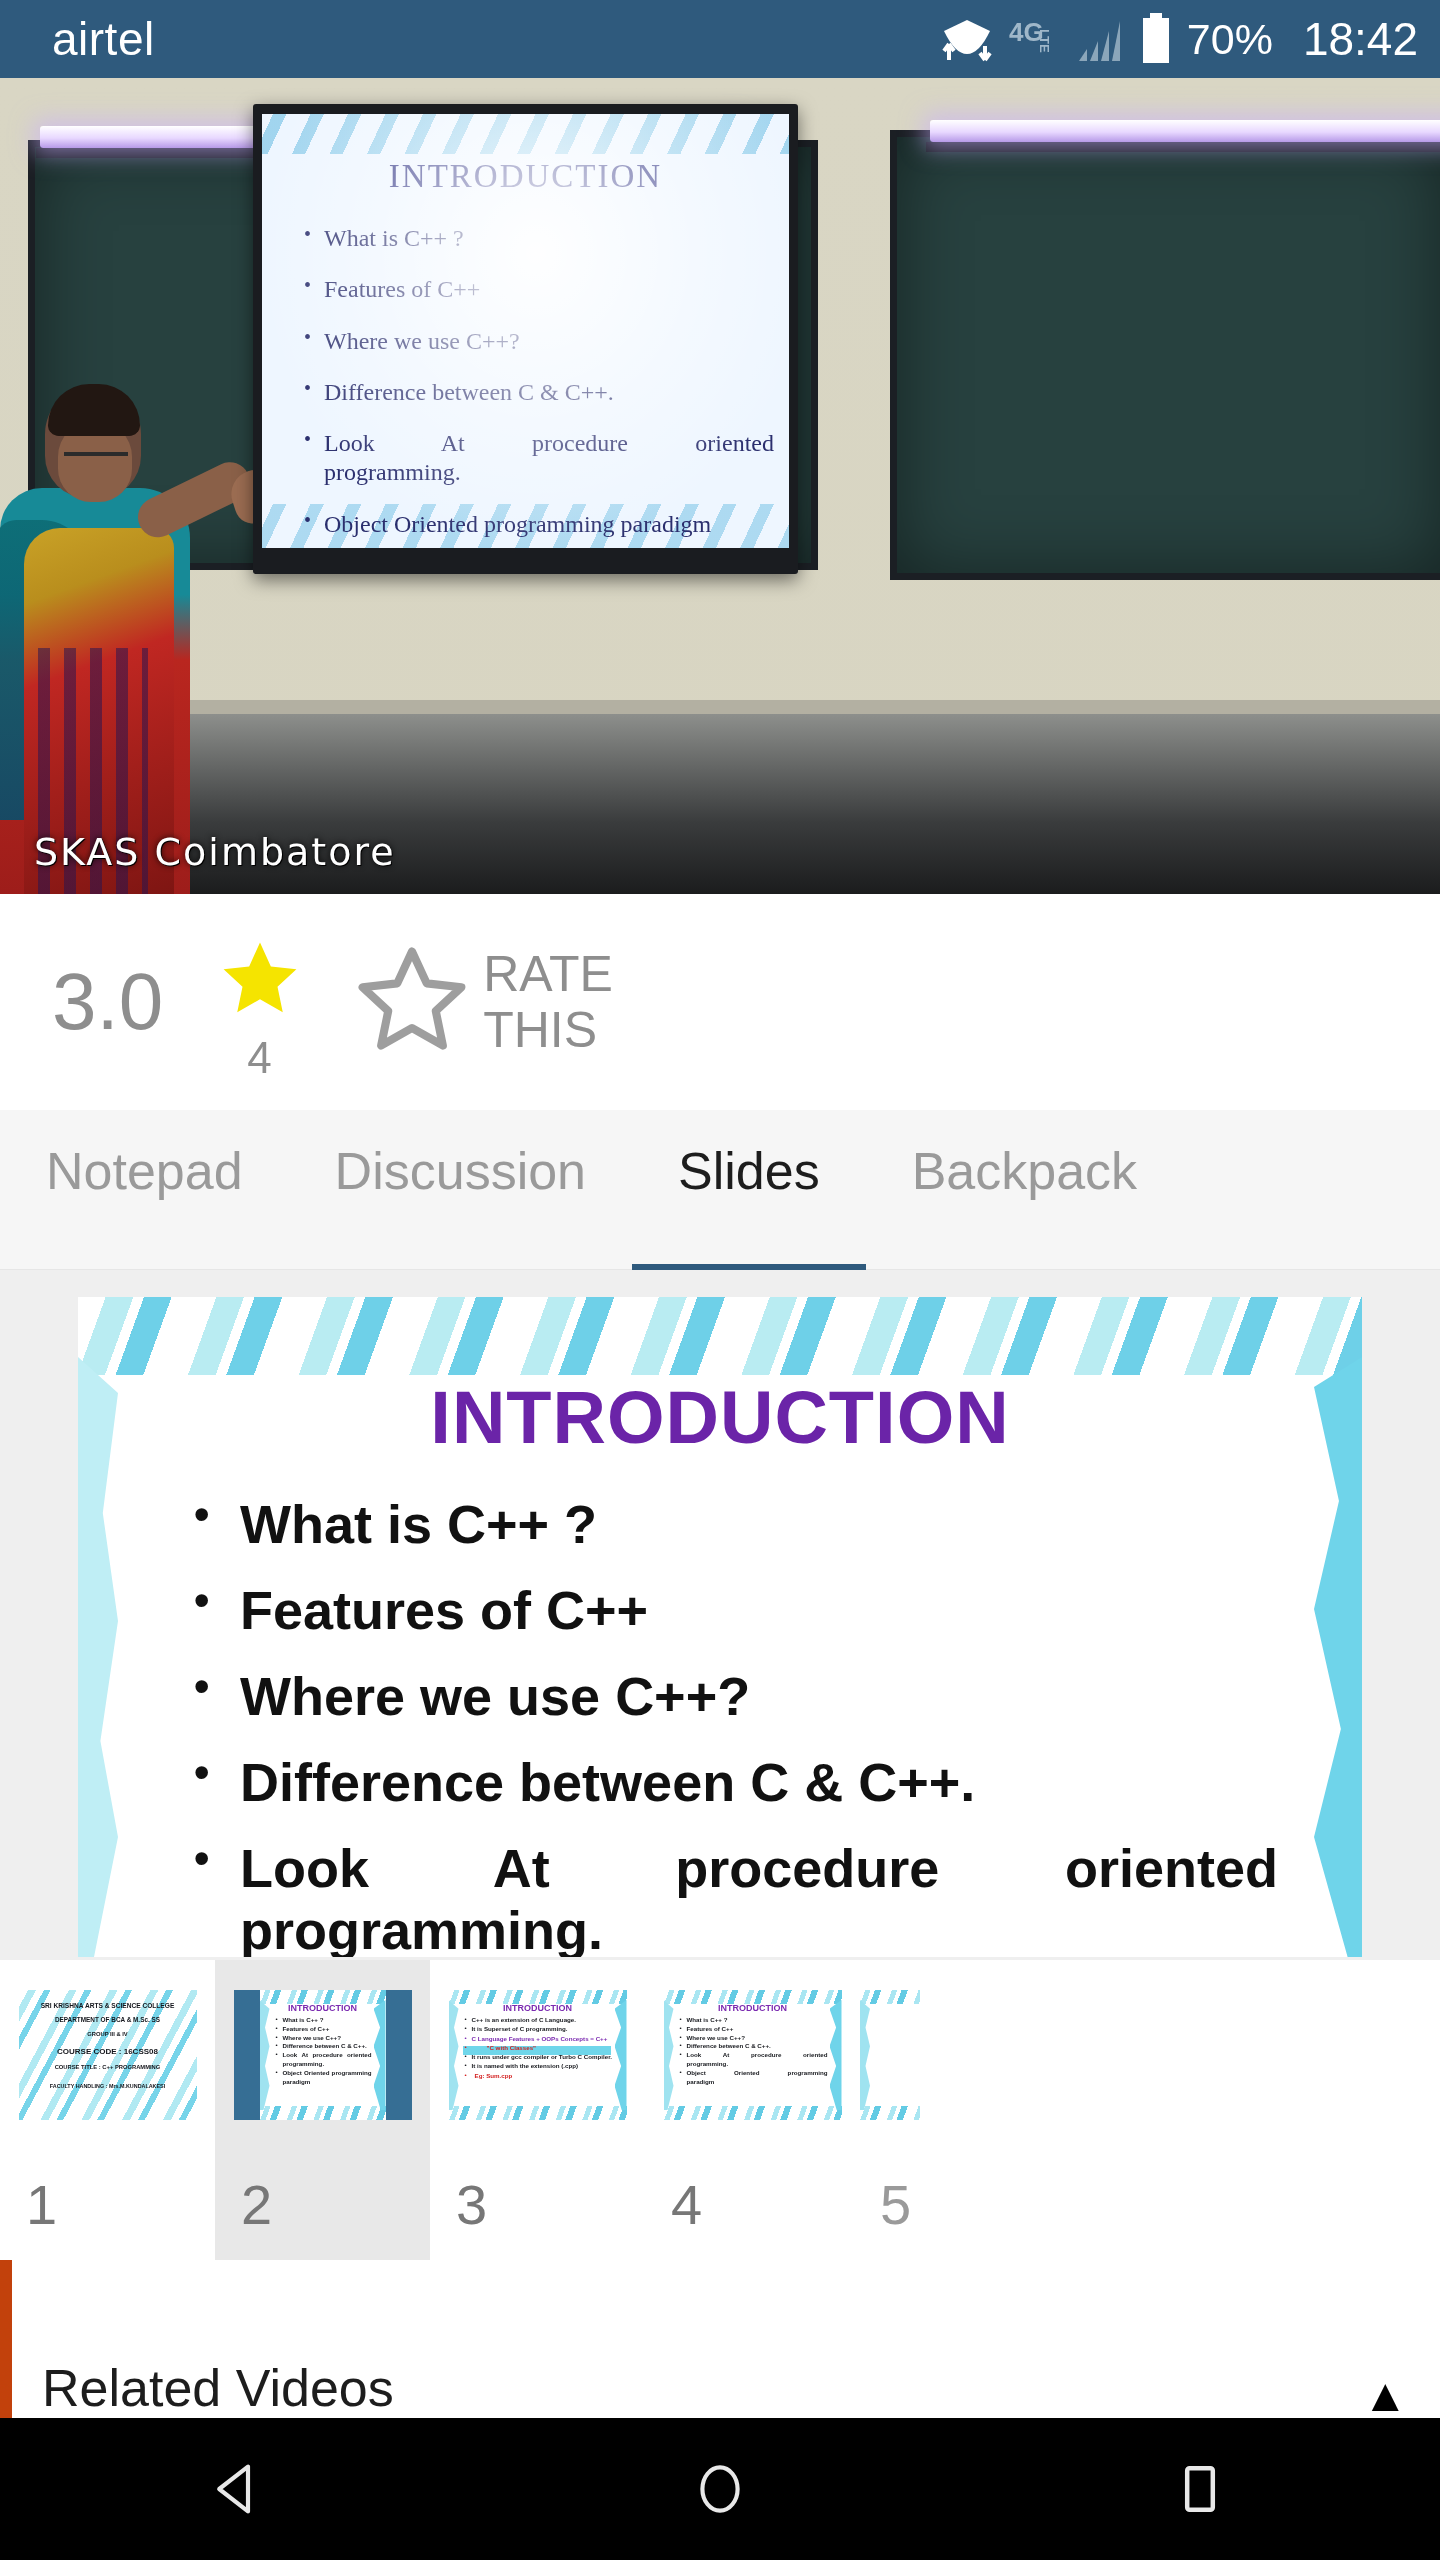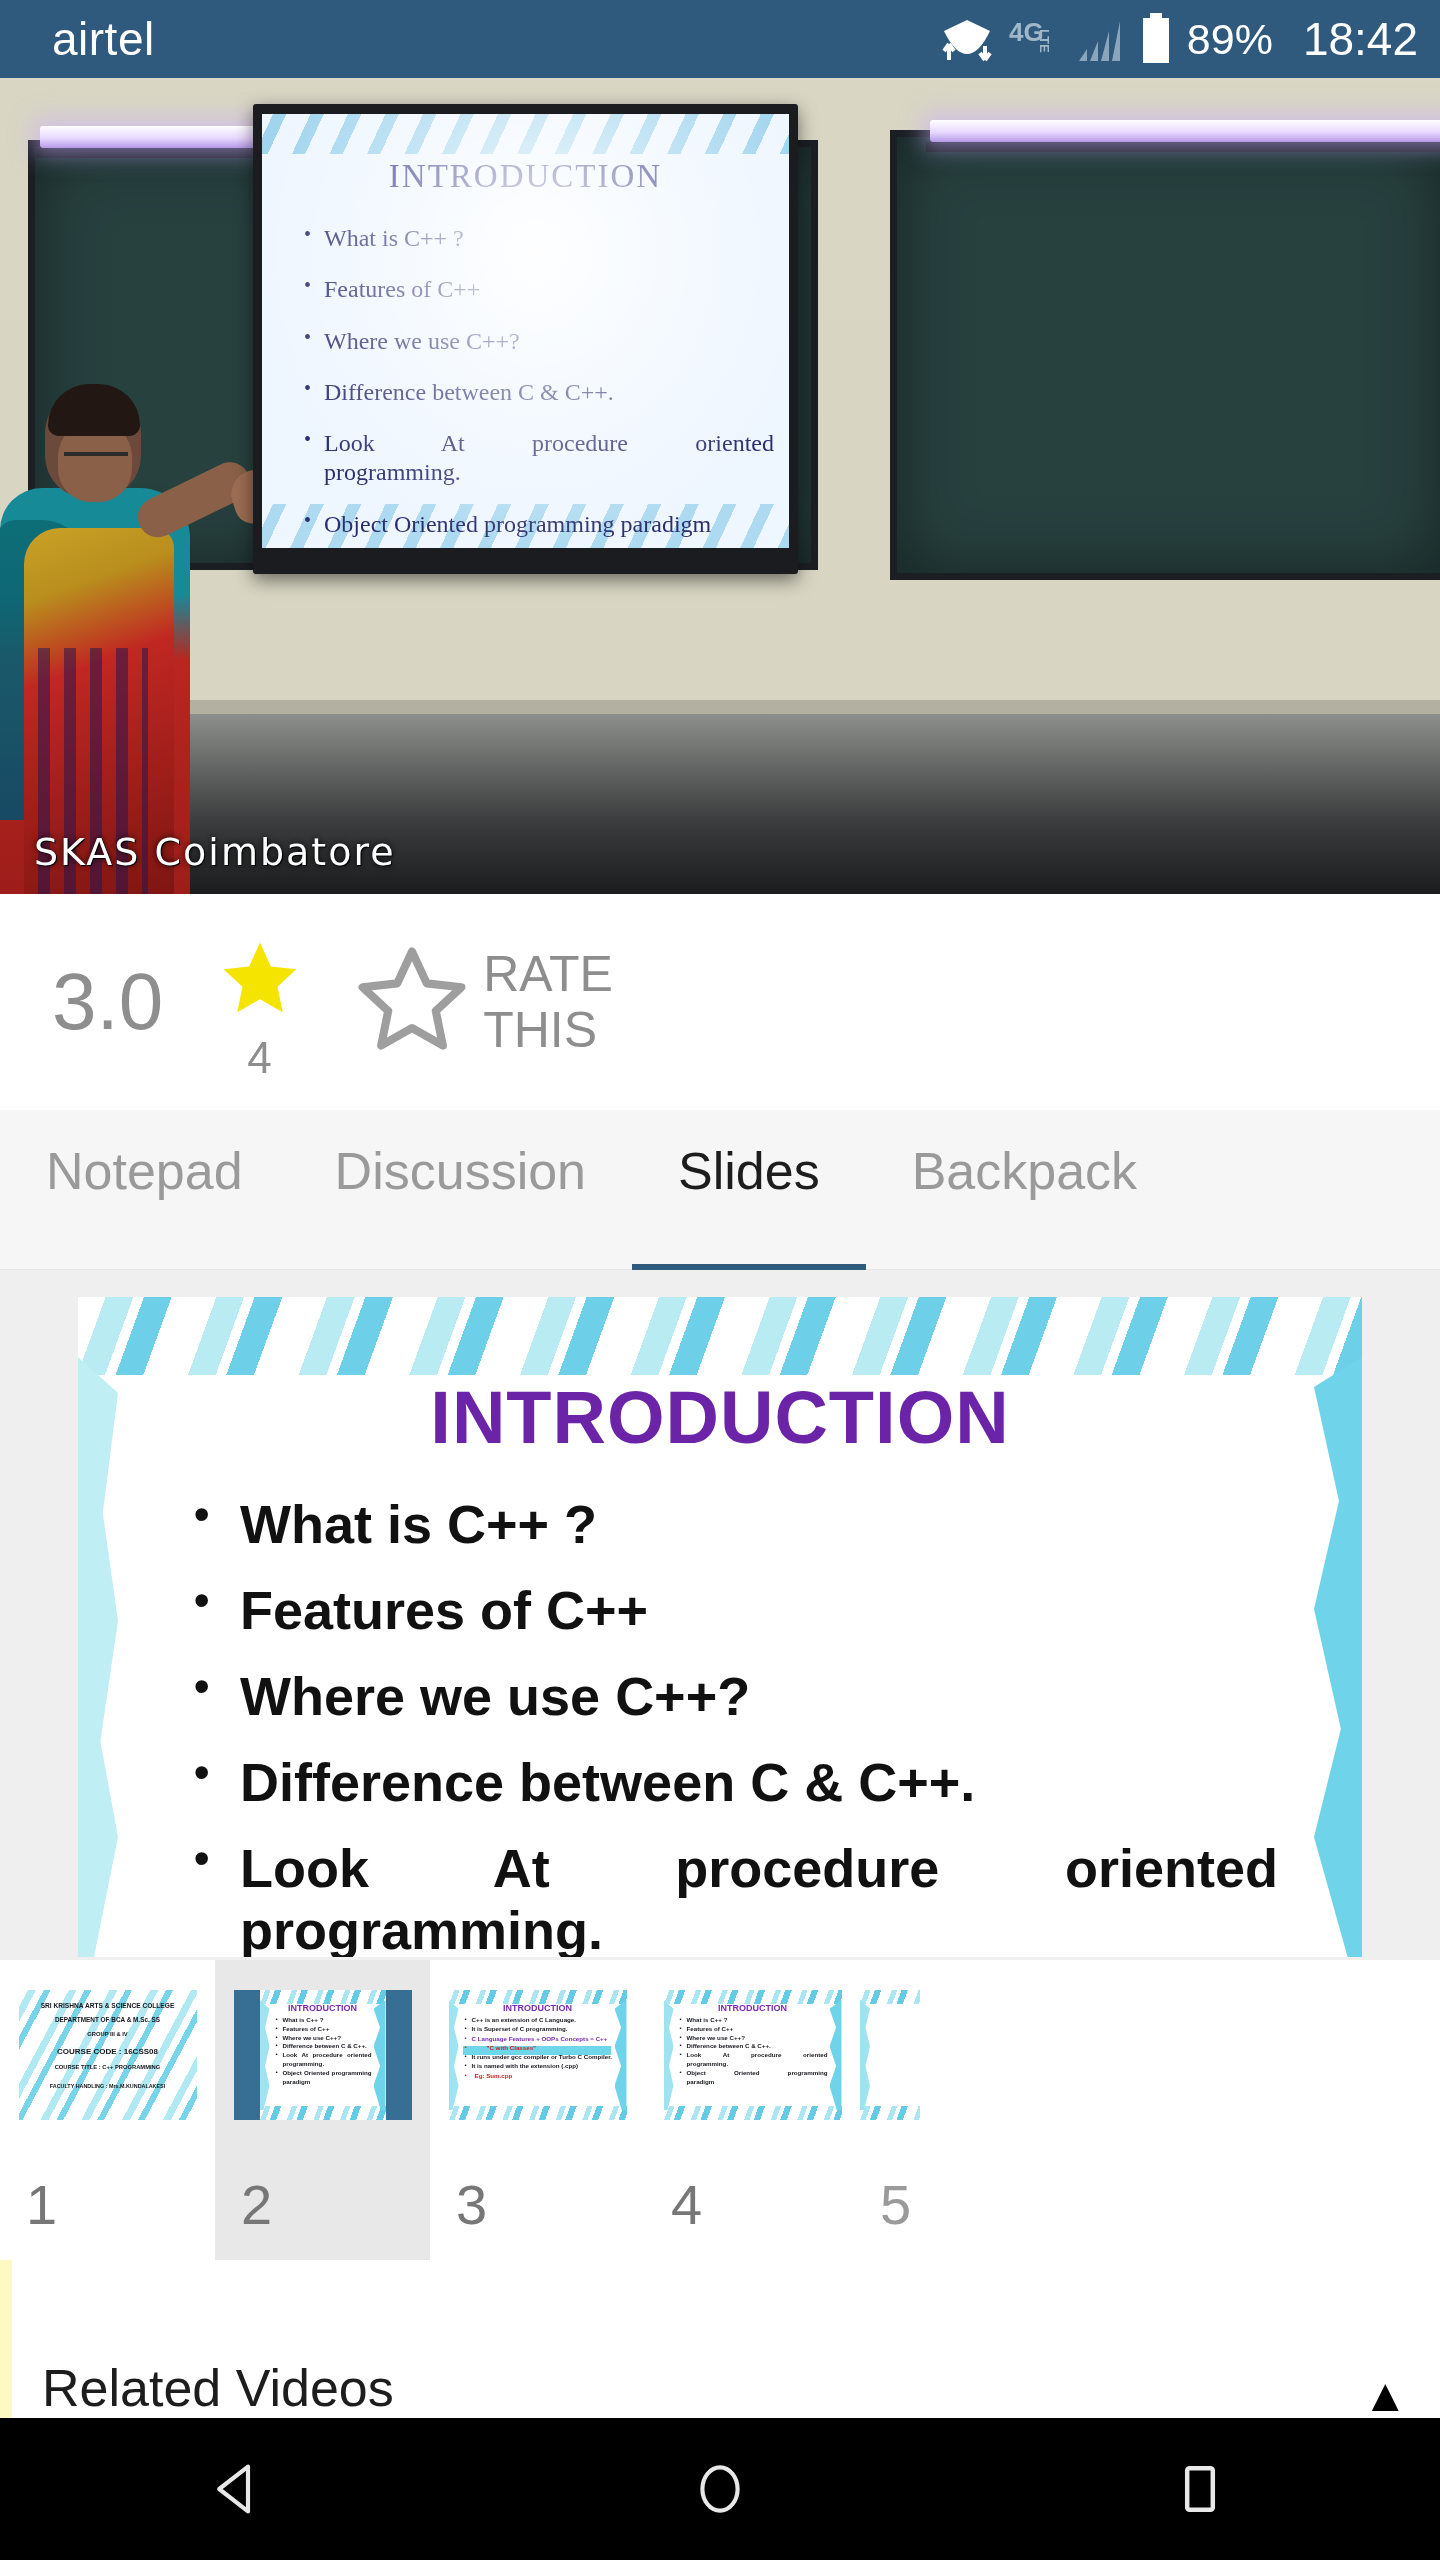--- a/index.html
+++ b/index.html
@@ -2,21 +2,21 @@
 <html><head>
 <meta charset="utf-8">
 <style>
   * { box-sizing: border-box; margin: 0; padding: 0; }
   html, body {
     width: 1440px; height: 2560px;
     background: #ffffff;
     font-family: "Liberation Sans", sans-serif;
     overflow: hidden;
   }
-  #app { position: relative; width: 1440px; height: 2560px; background:#fef9c3; }
+  #app { position: relative; width: 1440px; height: 2560px; background:#c2410c; }
 
   
   .statusbar {
     position:absolute; left:0; top:0; width:1440px; height:78px;
     background:#2f5a7d; display:flex; align-items:center;
     padding: 0 22px 0 52px;
   }
   .carrier { color:#fff; font-size:46px; letter-spacing:.5px; line-height:1; }
   .sb-right { margin-left:auto; display:flex; align-items:center; gap:14px; }
   .sb-icon { display:flex; align-items:center; }
@@ -324,21 +324,21 @@
           <polygon points="24,46 32,46 32,16" fill="#8ba6ba"></polygon>
           <polygon points="35,46 43,46 43,6" fill="#8ba6ba"></polygon>
         </svg>
       </span>
       <span class="sb-icon">
         <svg width="34" height="52" viewBox="0 0 34 52">
           <rect x="11" y="0" width="12" height="5" fill="#ffffff"></rect>
           <rect x="4" y="5" width="26" height="45" fill="#ffffff"></rect>
         </svg>
       </span>
-      <span class="sb-text">89%</span>
+      <span class="sb-text">70%</span>
       <span class="sb-time">18:42</span>
     </div>
   </div>
 
   <div class="video">
     <div class="room-wall"></div>
     <div class="bb left"></div>
     <div class="bb right"></div>
     <div class="tube-hood l"></div>
     <div class="tube-hood r"></div>

